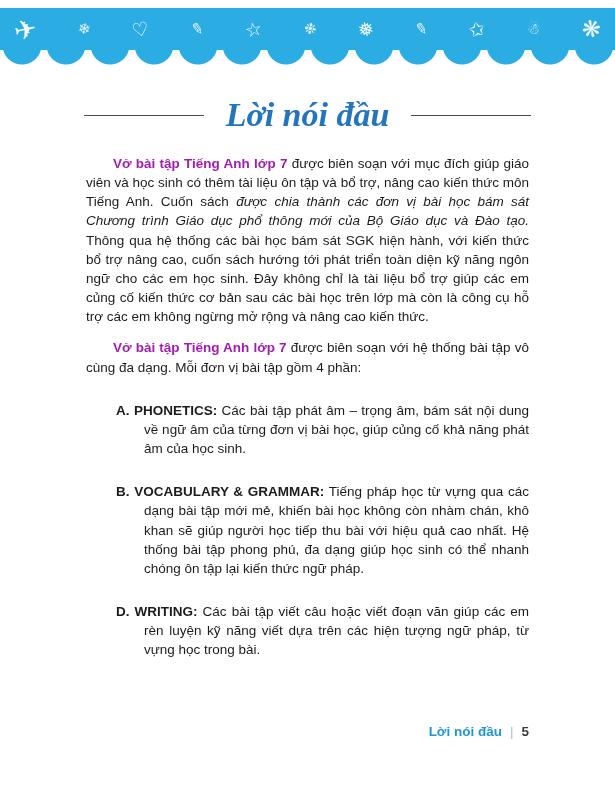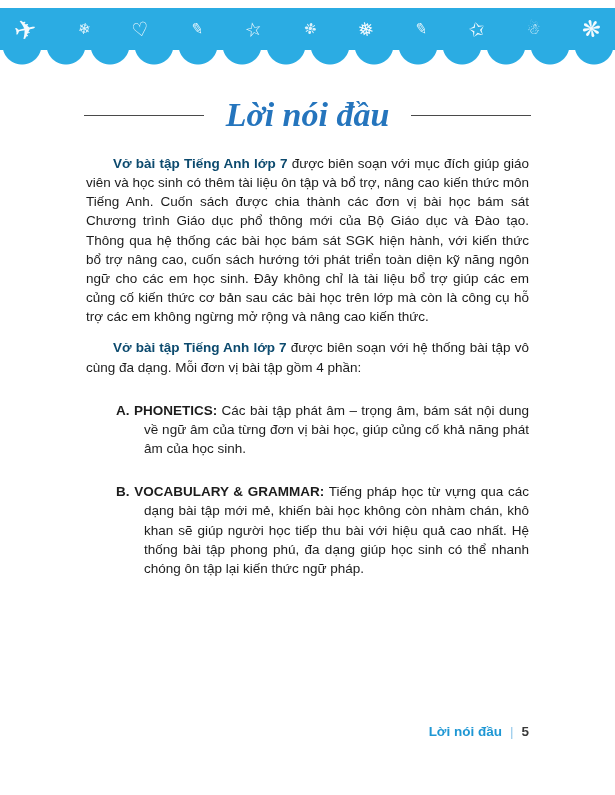--- a/index.html
+++ b/index.html
@@ -41,22 +41,22 @@
   }
   
   .content {
     padding: 0 86px;
     color: #1c1c1c;
     font-size: 13.5px; line-height: 1.42;
     text-align: justify;
   }
   .para { text-indent: 27px; margin-top: 20px; }
   .para.second { margin-top: 12px; }
-  .lead { color: #0c4a6e; font-weight: bold; }
-  .it { }
+  .lead { color: #a21caf; font-weight: bold; }
+  .it { font-style: italic; }
   .sections { margin-top: 2px; padding-left: 30px; }
   .section-item { margin-top: 24px; padding-left: 28px; text-indent: -28px; }
   .sec-bold { font-weight: bold; }
   
   .footer {
     position: absolute; right: 86px; bottom: 56px;
     display: flex; align-items: center; gap: 8px;
     font-size: 13.5px;
   }
   .footer-label { color: #1e97d4; font-weight: bold; }
@@ -113,20 +113,25 @@
         <span> Các bài tập phát âm – trọng âm, bám sát nội dung về ngữ âm của từng đơn vị bài học, giúp củng cố khả năng phát âm của học sinh.</span>
       </div>
 
       <div class="section-item">
         <span class="sec-bold">B.</span>
         <span class="sec-bold">VOCABULARY &amp; GRAMMAR:</span>
         <span> Tiếng pháp học từ vựng qua các dạng bài tập mới mẻ, khiến bài học không còn nhàm chán, khô khan sẽ giúp người học tiếp thu bài với hiệu quả cao nhất. Hệ thống bài tập phong phú, đa dạng giúp học sinh có thể nhanh chóng ôn tập lại kiến thức ngữ pháp.</span>
       </div>
 
 
+      <div class="section-item">
+        <span class="sec-bold">D.</span>
+        <span class="sec-bold">WRITING:</span>
+        <span> Các bài tập viết câu hoặc viết đoạn văn giúp các em rèn luyện kỹ năng viết dựa trên các hiện tượng ngữ pháp, từ vựng học trong bài.</span>
+      </div>
 
     </div>
   </main>
 
   <footer class="footer">
     <span class="footer-label">Lời nói đầu</span>
     <span class="footer-sep">|</span>
     <span class="footer-num">5</span>
   </footer>
 

